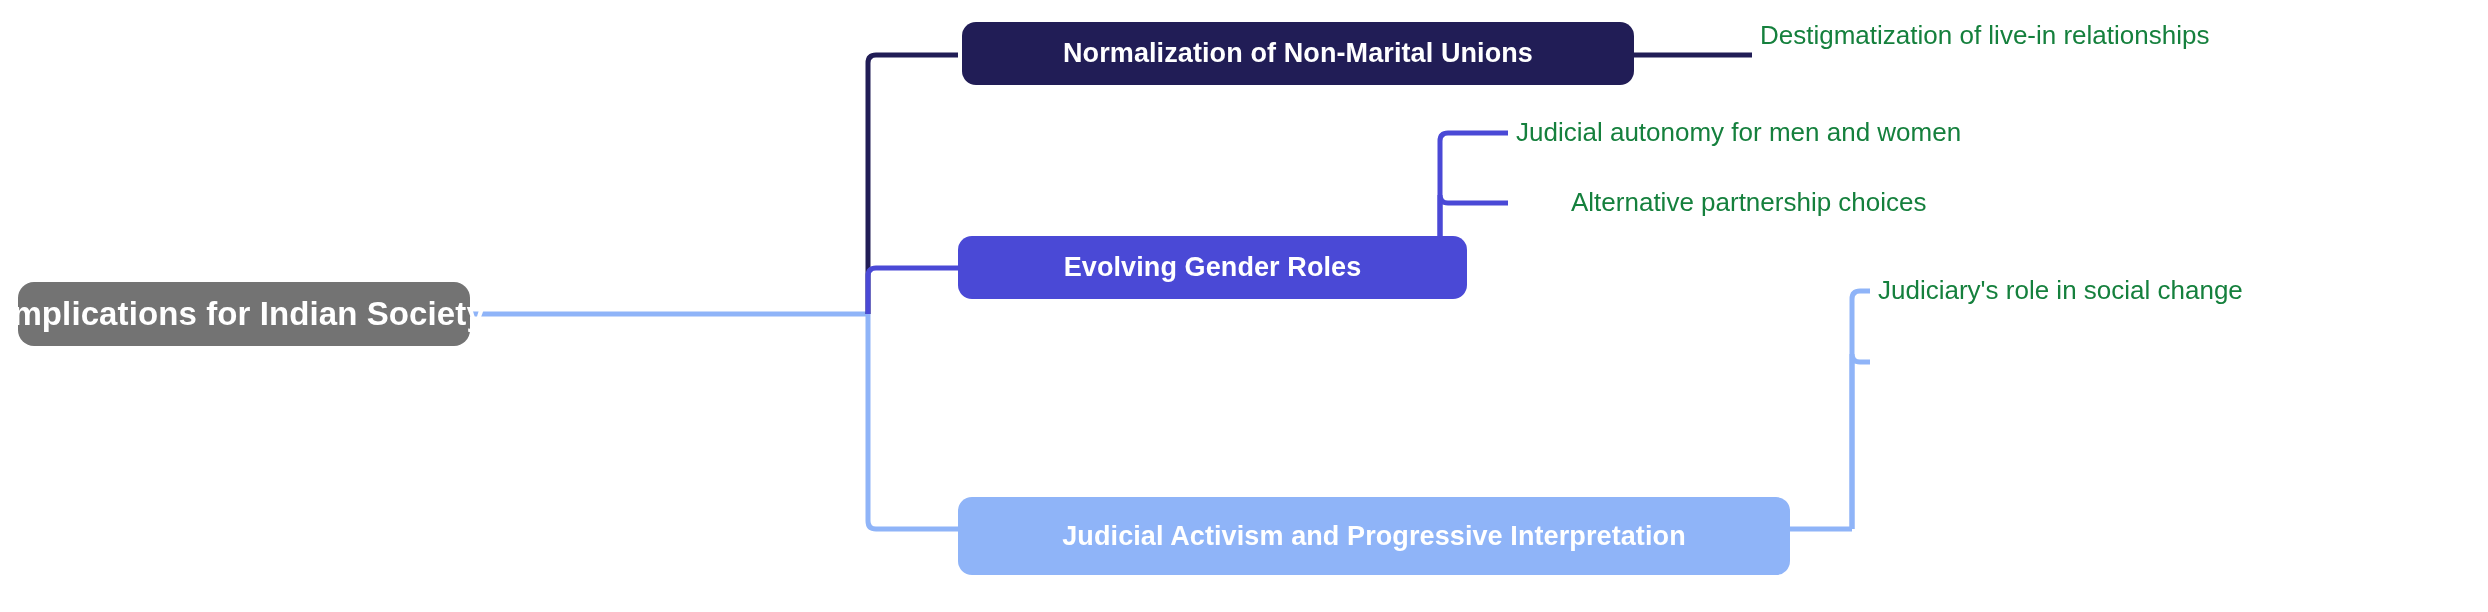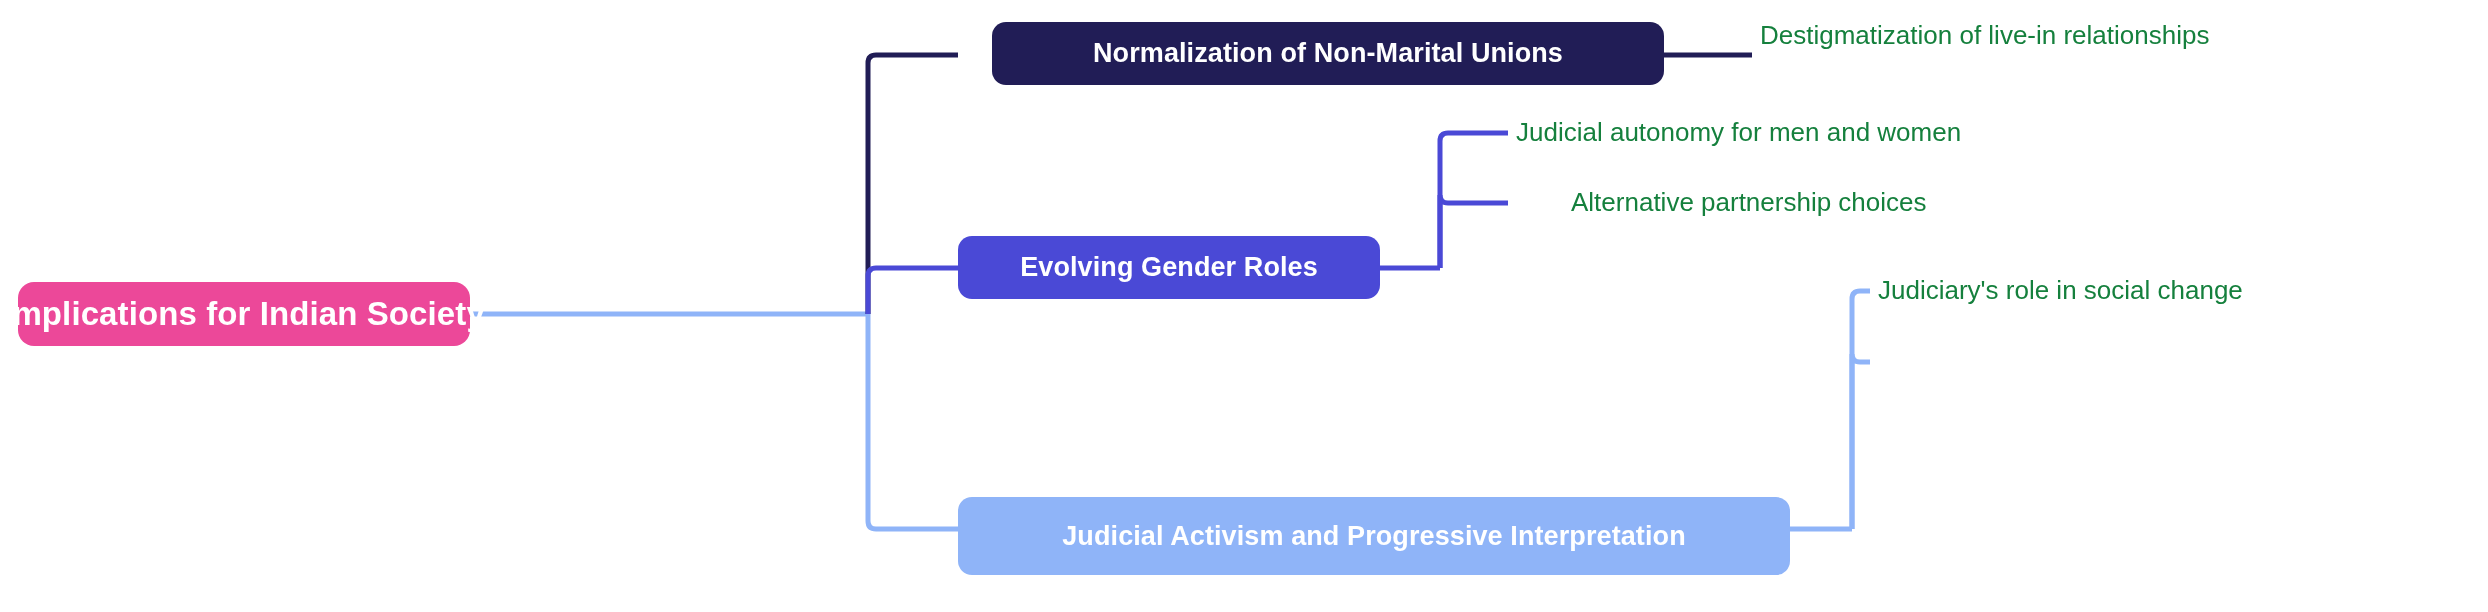--- a/index.html
+++ b/index.html
@@ -50,32 +50,32 @@
     left: 18px;
     top: 282px;
     width: 452px;
     height: 64px;
     border-radius: 16px;
     font-size: 33px;
     padding: 0 16px;
   }
 
   .node-b0 {
-    left: 992px;
+    left: 962px;
     top: 22px;
     width: 672px;
     height: 63px;
     font-size: 27px;
     padding: 0 18px;
   }
 
   .node-b1 {
     left: 958px;
     top: 236px;
-    width: 422px;
+    width: 509px;
     height: 63px;
     font-size: 27px;
     padding: 0 18px;
   }
 
   .node-b2 {
     left: 958px;
     top: 497px;
     width: 832px;
     height: 78px;
@@ -117,21 +117,21 @@
 
     <path d="M 1380 268 L 1440 268" fill="none" stroke="#4a49d6" stroke-width="5" stroke-linecap="butt"></path>
     <path d="M 1440 268 L 1440 141 Q 1440 133 1448 133 L 1508 133" fill="none" stroke="#4a49d6" stroke-width="5" stroke-linecap="butt"></path>
     <path d="M 1440 268 L 1440 195 Q 1440 203 1448 203 L 1508 203" fill="none" stroke="#4a49d6" stroke-width="5" stroke-linecap="butt"></path>
 
     <path d="M 1790 529 L 1852 529" fill="none" stroke="#8fb4f8" stroke-width="5" stroke-linecap="butt"></path>
     <path d="M 1852 529 L 1852 299 Q 1852 291 1860 291 L 1870 291" fill="none" stroke="#8fb4f8" stroke-width="5" stroke-linecap="butt"></path>
     <path d="M 1852 529 L 1852 354 Q 1852 362 1860 362 L 1870 362" fill="none" stroke="#8fb4f8" stroke-width="5" stroke-linecap="butt"></path>
   </svg>
 
-  <div class="node node-root" style="background:#ec4899;">
+  <div class="node node-root" style="background:#737373;">
     <span>Implications for Indian Society</span>
   </div>
 
   <div class="node node-b0" style="background:#211d56;">
     <span>Normalization of Non-Marital Unions</span>
   </div>
 
   <div class="node node-b1" style="background:#4a49d6;">
     <span>Evolving Gender Roles</span>
   </div>

